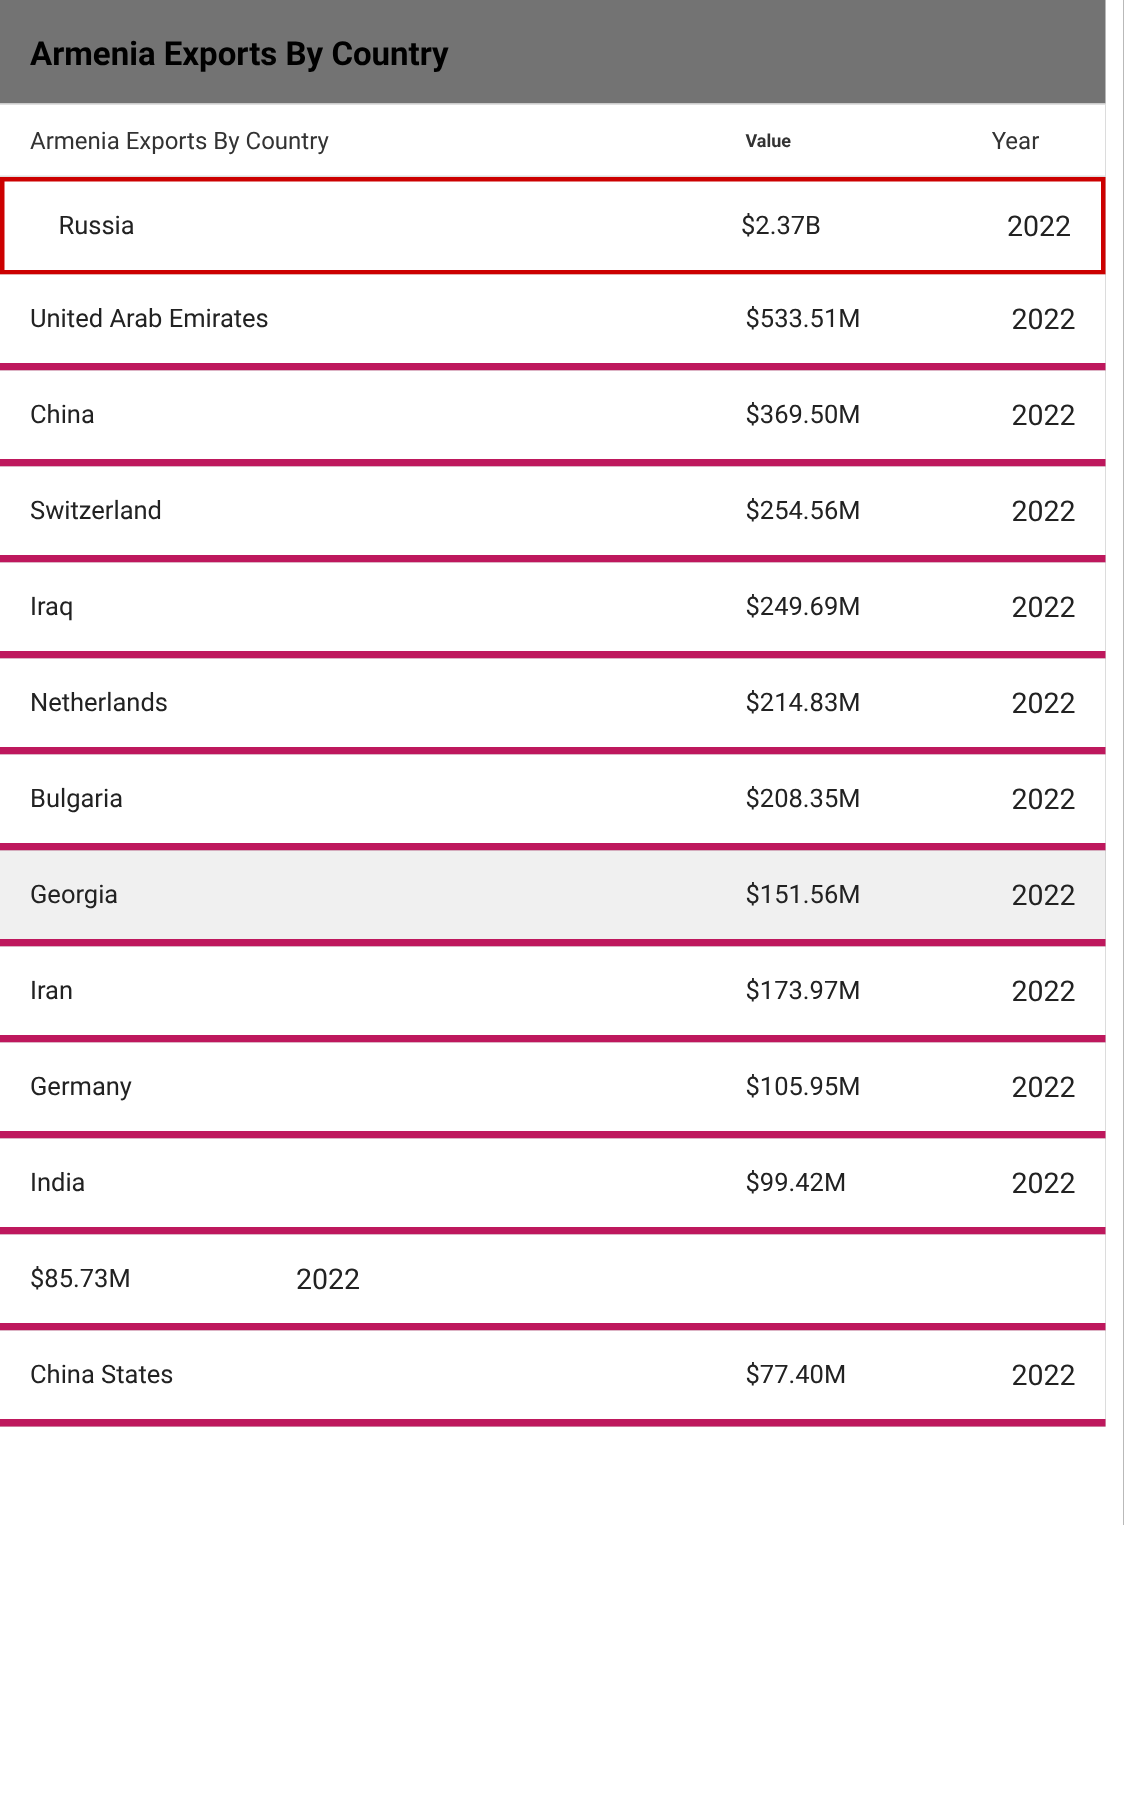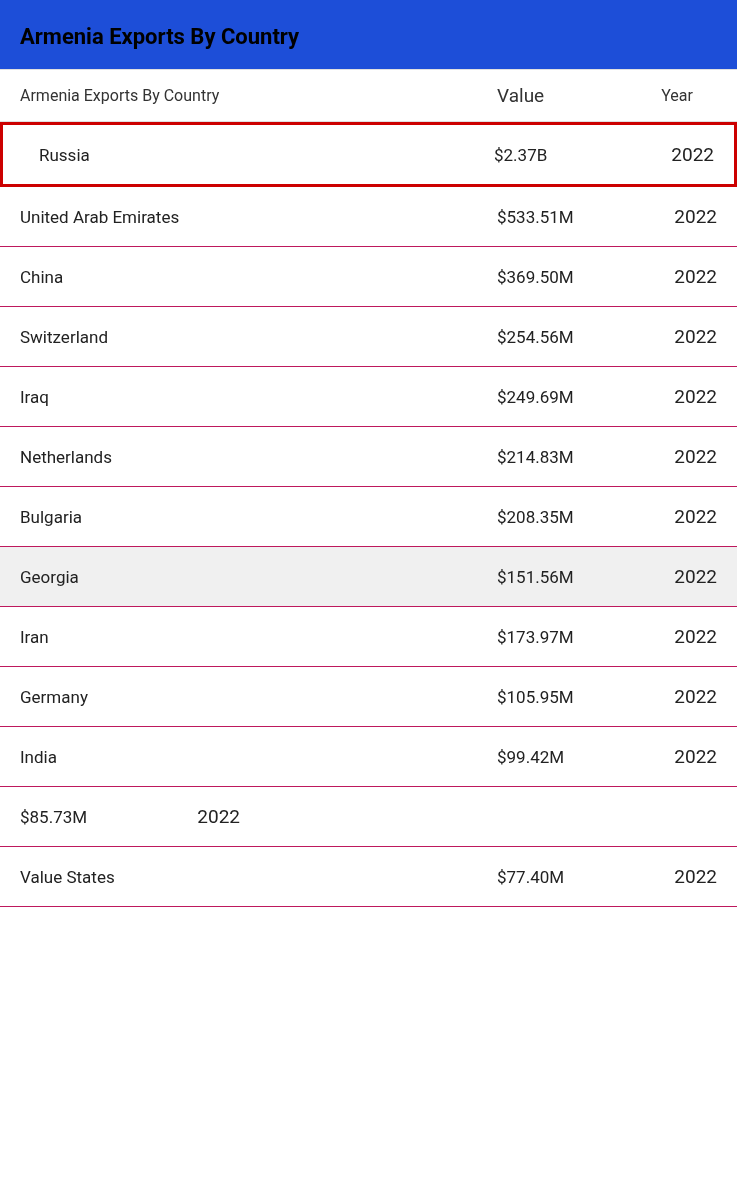--- a/index.html
+++ b/index.html
@@ -10,21 +10,21 @@
 
     body {
       font-family: -apple-system, BlinkMacSystemFont, 'Segoe UI', Roboto, sans-serif;
       background: #ffffff;
       width: 749px;
       min-height: 1200px;
     }
 
     .page-container {
       width: 737px;
-      background: #1d4ed8;
+      background: #737373;
       padding: 24px 0 0 0;
     }
 
     .page-title {
       font-size: 22px;
       font-weight: 700;
       color: #000000;
       padding: 0 20px 20px 20px;
     }
 
@@ -43,39 +43,39 @@
 
     .table-header .col-country {
       flex: 1;
       font-size: 16px;
       font-weight: 400;
       color: #333333;
     }
 
     .table-header .col-value {
       width: 140px;
-      font-size: 19px;
-      font-weight: 400;
+      font-size: 12px;
+      font-weight: 700;
       color: #333333;
       margin-left: 44px;
     }
 
     .table-header .col-year {
       width: 80px;
       font-size: 16px;
       font-weight: 400;
       color: #333333;
       text-align: center;
     }
 
     .table-row {
       display: flex;
       align-items: center;
       padding: 18px 20px;
-      border-bottom: 1px solid #be185d;
+      border-bottom: 5px solid #be185d;
       background: #ffffff;
     }
 
     .table-row.highlighted {
       border: 3px solid #cc0000;
       margin: 0 0px;
       padding-left: 36px;
     }
 
     .table-row.shaded {
@@ -174,20 +174,20 @@
         <div class="table-row">
           <span class="col-country">India</span>
           <span class="col-value">$99.42M</span>
           <span class="col-year">2022</span>
         </div>
         <div class="table-row">
           <span class="col-value">$85.73M</span>
           <span class="col-year">2022</span>
         </div>
         <div class="table-row">
-          <span class="col-country">Value States</span>
+          <span class="col-country">China States</span>
           <span class="col-value">$77.40M</span>
           <span class="col-year">2022</span>
         </div>
       </div>
 
   </div>
 </div>
 
 </body></html>

